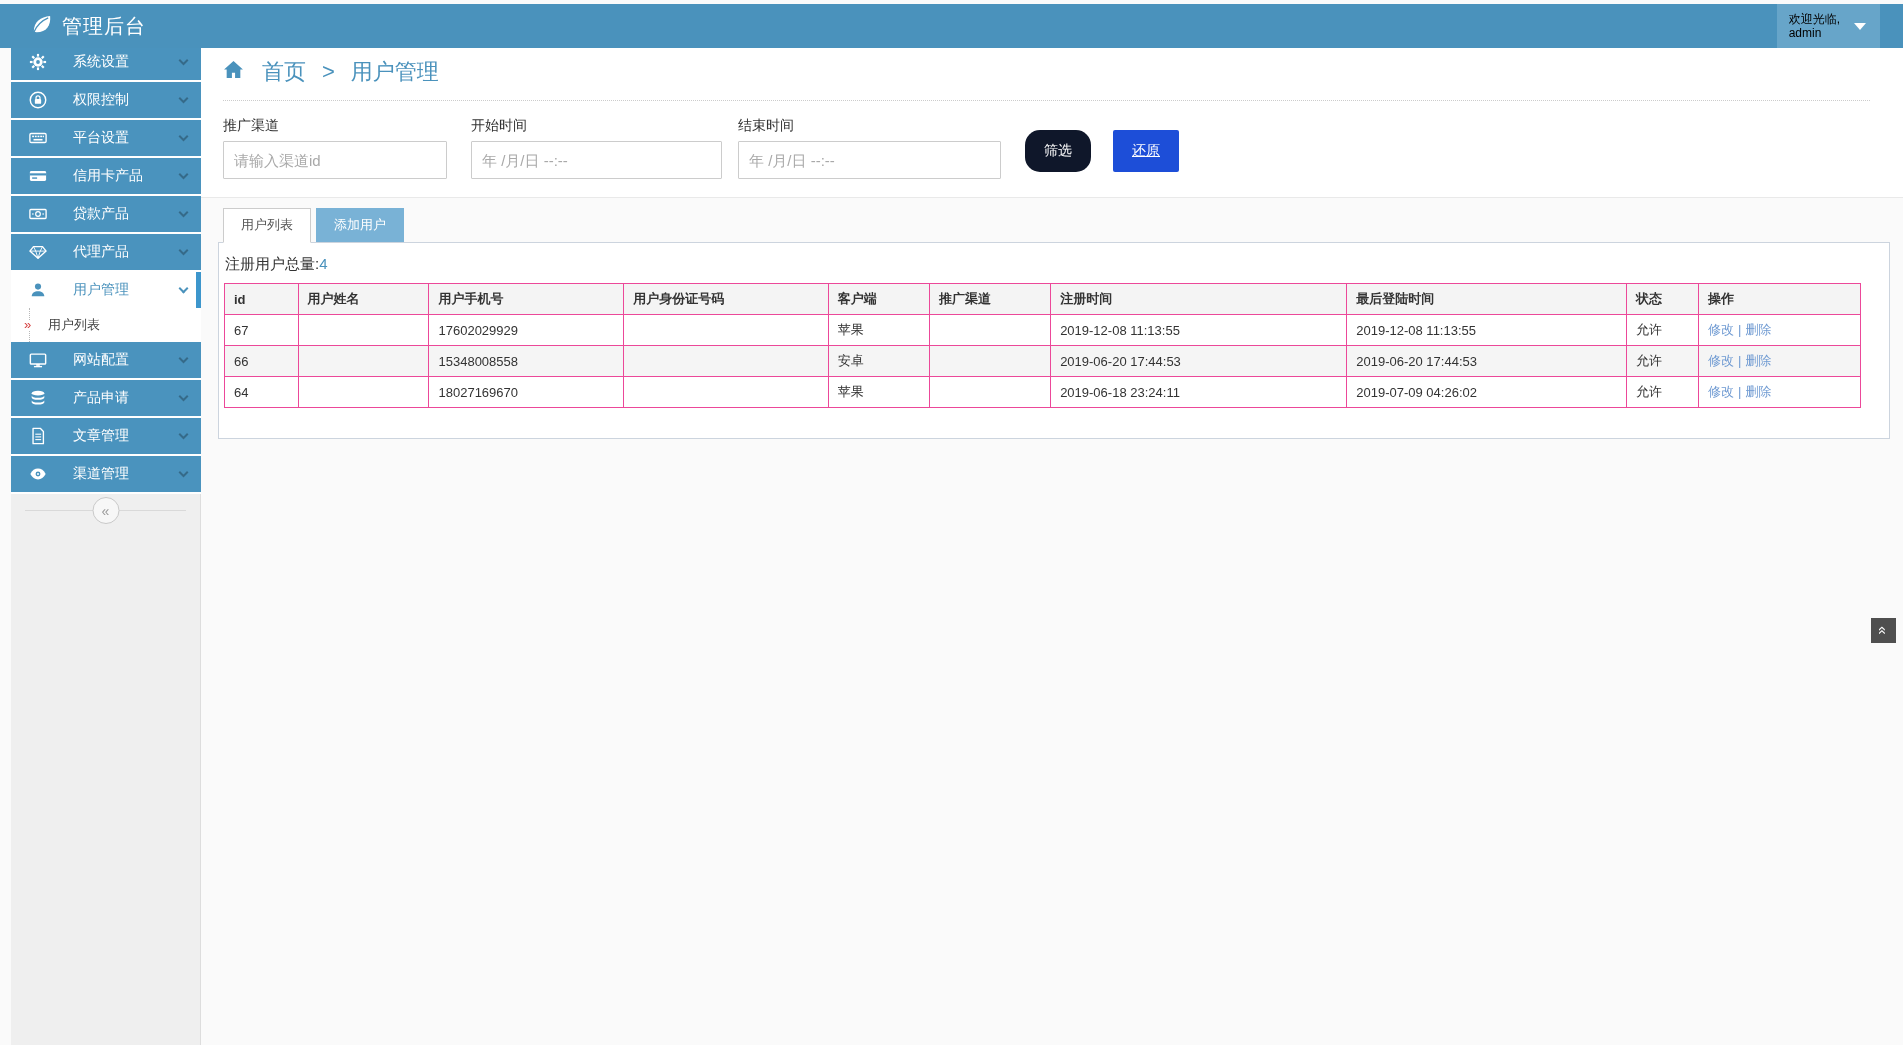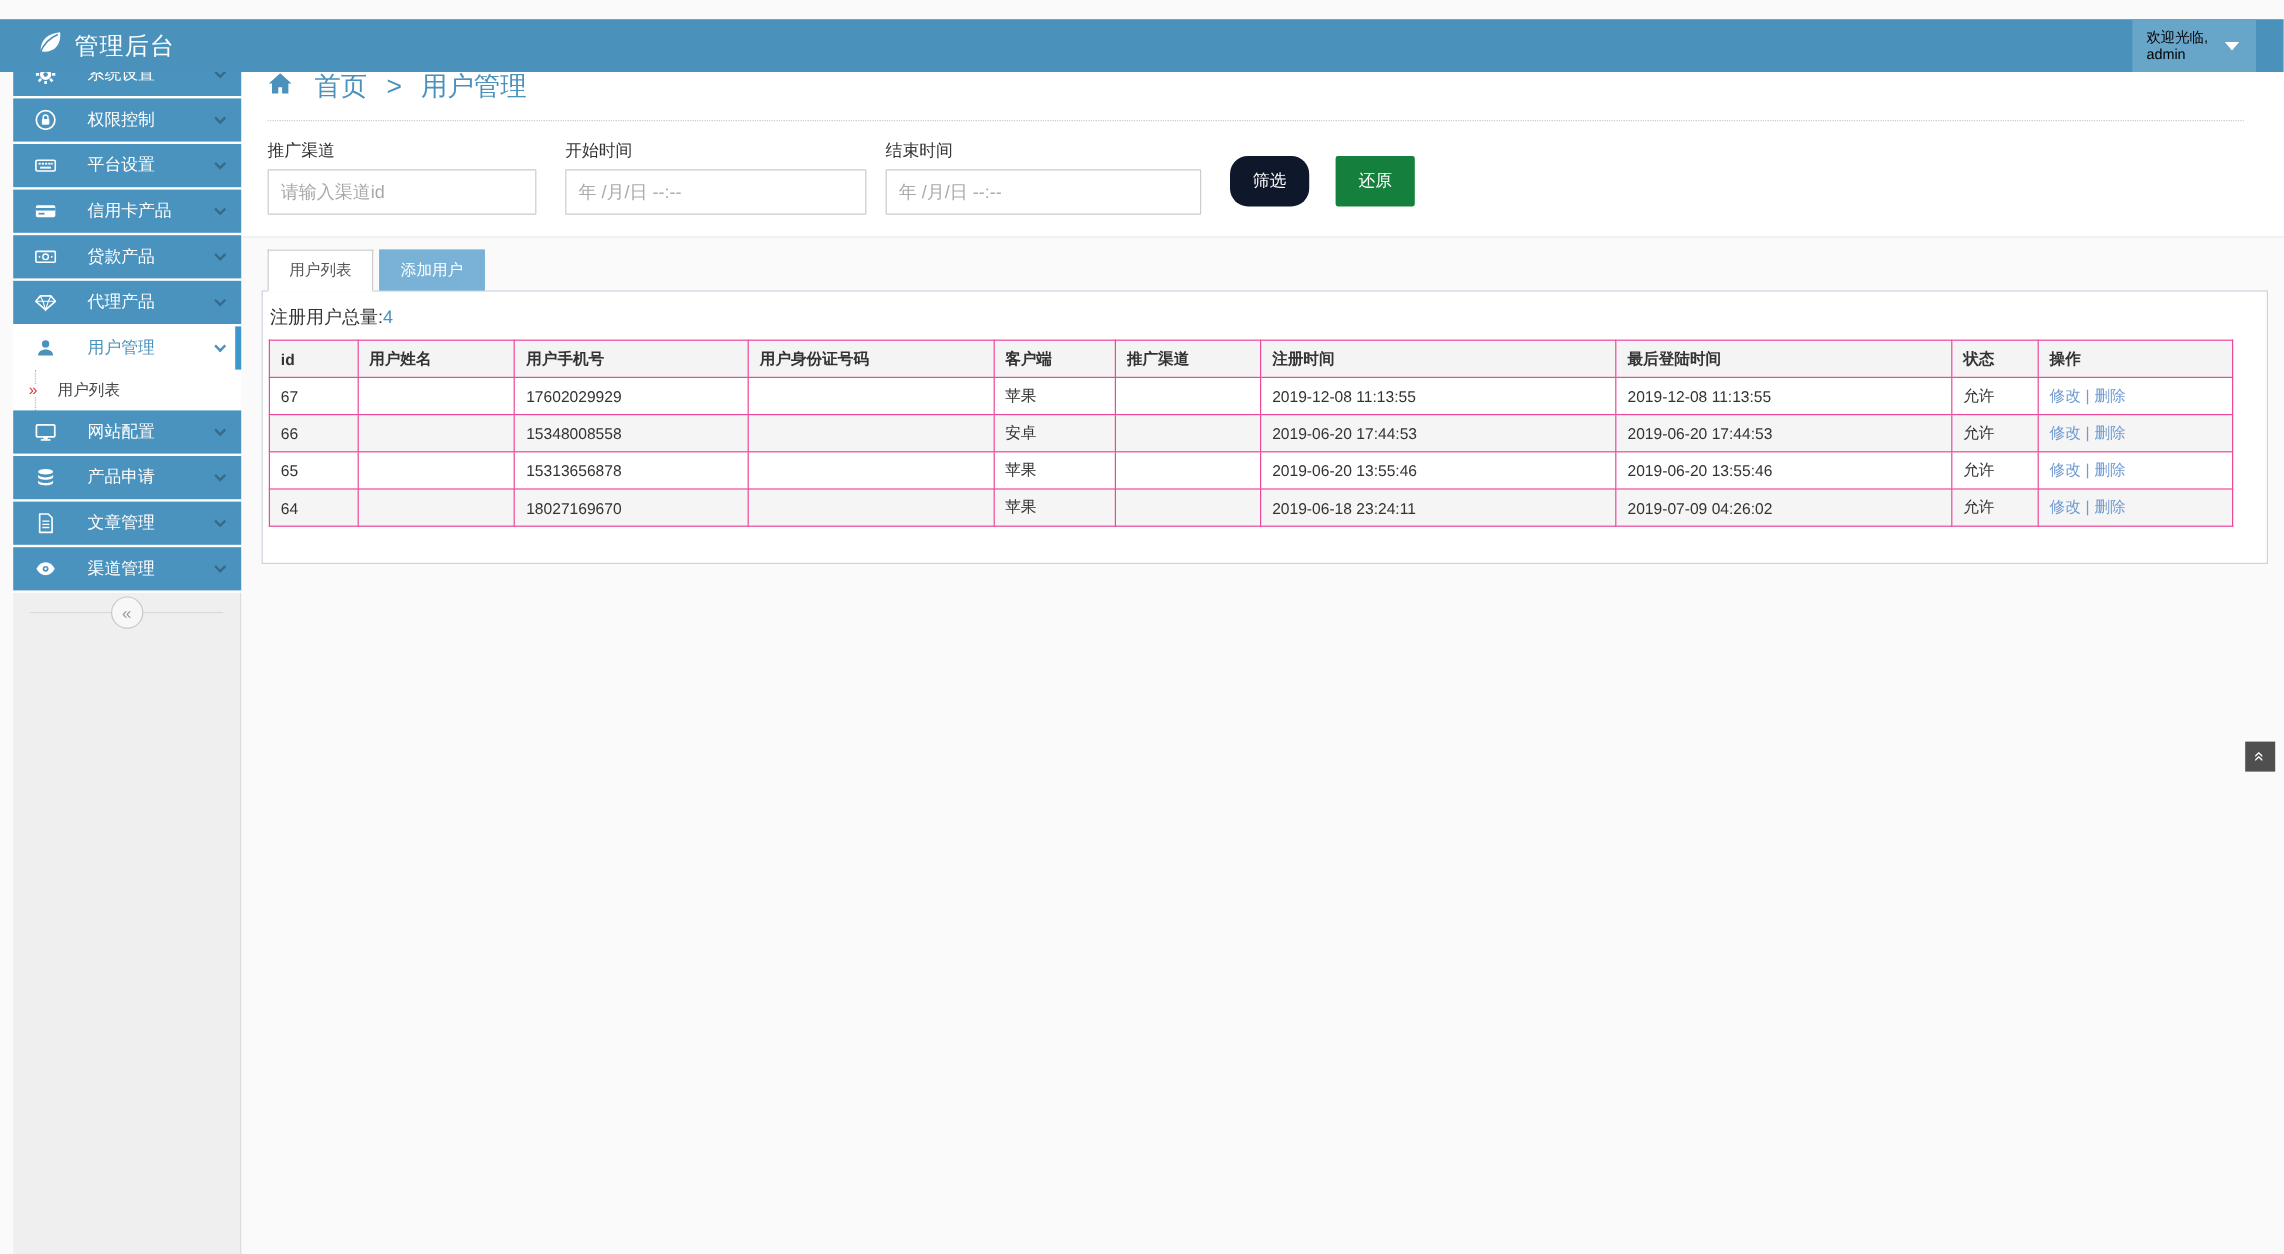--- a/index.html
+++ b/index.html
@@ -1,20 +1,20 @@
 <!DOCTYPE html>
 <html><head>
 <meta charset="utf-8">
 <style>
   * { margin:0; padding:0; box-sizing:border-box; }
   html,body { width:1903px; height:1045px; overflow:hidden;
     font-family:"Liberation Sans","DejaVu Sans",sans-serif; background:#fafafa; }
 
   
-  .topbar { position:absolute; left:0; top:16px; width:1903px; height:44px;
+  .topbar { position:absolute; left:0; top:4px; width:1903px; height:44px;
     background:#4a92bc; display:flex; align-items:center; z-index:30; }
   .logo { display:flex; align-items:center; gap:9px; padding-left:30px; }
   .logo svg { width:23px; height:23px; }
   .logo-title { color:#fff; font-size:20px; letter-spacing:1px; }
   .userbox { position:absolute; right:23px; top:0; height:44px; background:#67a5c9;
     display:flex; align-items:center; padding:0 12px; cursor:pointer; }
   .userbox .lines { color:#000000; font-size:12px; line-height:14px; }
   .caret { width:0; height:0; border-left:6px solid transparent; border-right:6px solid transparent;
     border-top:7px solid #fff; margin-left:14px; margin-right:2px; }
 
@@ -51,21 +51,21 @@
   .fgroup label { font-size:14px; color:#333; margin-bottom:6px; }
   .fgroup input { height:38px; border:1px solid #ccc; border-radius:1px; padding:0 10px;
     font-size:15px; color:#444; outline:none; font-family:inherit; }
   .fgroup input::placeholder { color:#a9a9a9; }
   .g1 { width:224px; }
   .g2 { width:251px; margin-left:24px; }
   .g3 { width:263px; margin-left:16px; }
   .btn { height:42px; border:none; border-radius:2px; color:#fff; font-size:14px;
     padding:0 19px; cursor:pointer; font-family:inherit; }
   .btn-filter { background:#0f172a; margin-left:24px; margin-top:13px;border-radius:15px; }
-  .btn-reset { background:#15803d; margin-left:22px; margin-top:13px; }
+  .btn-reset { background:#1d4ed8; margin-left:22px; margin-top:13px;text-decoration:underline; }
 
   
   .tabs { margin:10px 0 0 33px; display:flex; position:relative; z-index:5; }
   .tab { font-size:13px; padding:7px 17px; cursor:pointer; }
   .tab.active { background:#fff; color:#555; border:1px solid #ccc; border-bottom:1px solid #fff; margin-bottom:-1px; }
   .tab.inactive { background:#79b2d6; color:#fff; border:1px solid #79b2d6; margin-left:5px; align-self:flex-start; }
   .panel { margin:0 13px 0 28px; background:#fff; border:1px solid #ccd4de;
     padding:12px 28px 30px 5px; position:relative; z-index:1; }
   .summary { font-size:15px; color:#333; margin:0 0 9px 1px; }
   .summary .count { color:#4a92bc; }
@@ -362,34 +362,20 @@
           <td>安卓</td>
           <td></td>
           <td>2019-06-20 17:44:53</td>
           <td>2019-06-20 17:44:53</td>
           <td>允许</td>
           <td>
             <a>修改</a><span class="opsep">|</span><a>删除</a>
           </td>
         </tr>
         <tr>
-          <td>65</td>
-          <td></td>
-          <td>15313656878</td>
-          <td></td>
-          <td>苹果</td>
-          <td></td>
-          <td>2019-06-20 13:55:46</td>
-          <td>2019-06-20 13:55:46</td>
-          <td>允许</td>
-          <td>
-            <a>修改</a><span class="opsep">|</span><a>删除</a>
-          </td>
-        </tr>
-        <tr>
           <td>64</td>
           <td></td>
           <td>18027169670</td>
           <td></td>
           <td>苹果</td>
           <td></td>
           <td>2019-06-18 23:24:11</td>
           <td>2019-07-09 04:26:02</td>
           <td>允许</td>
           <td>

